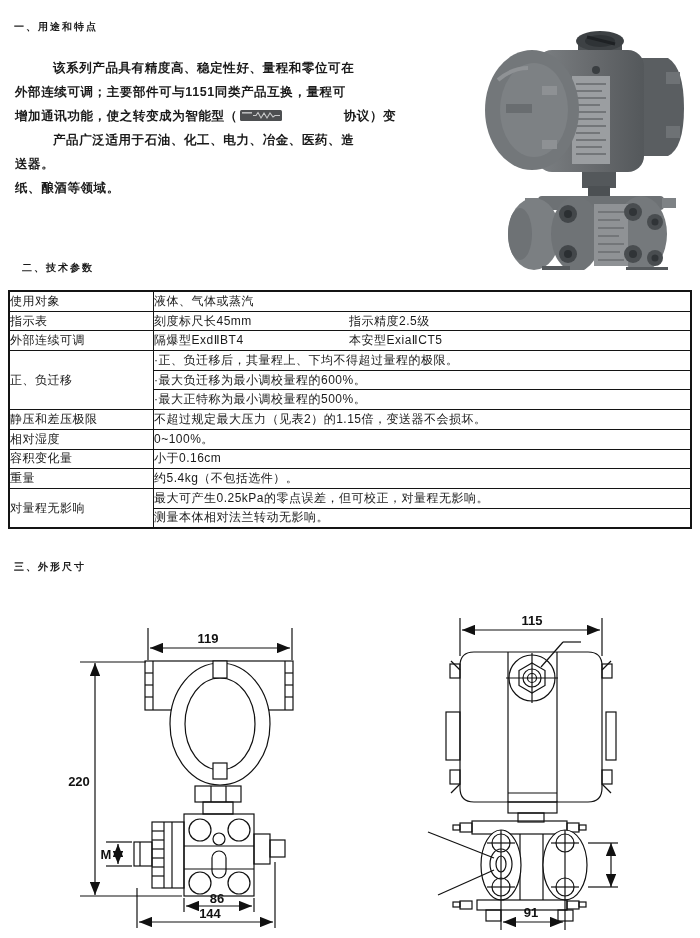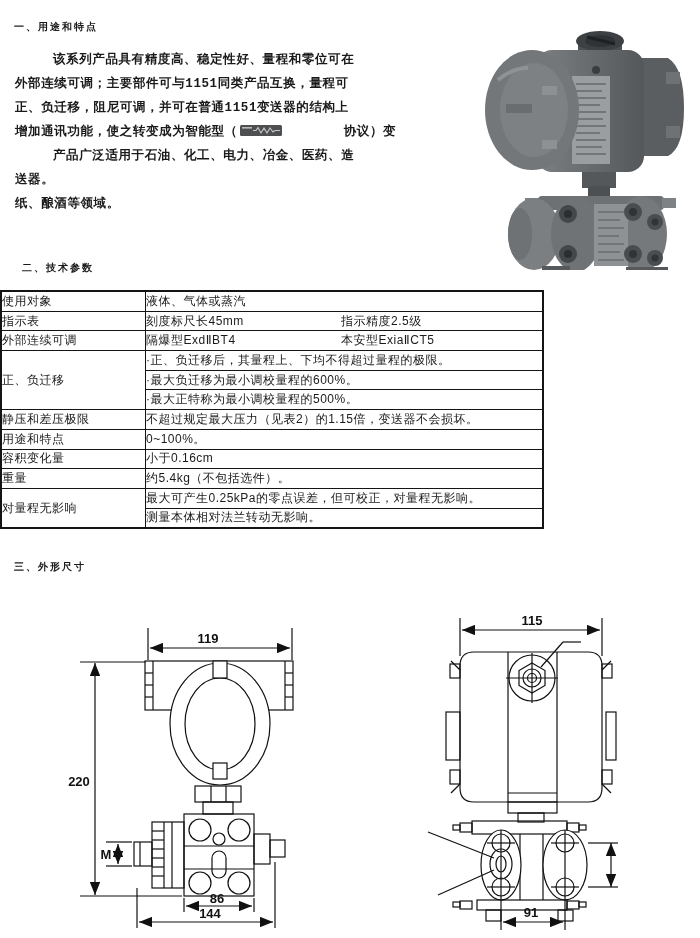--- a/index.html
+++ b/index.html
@@ -2,26 +2,26 @@
 <html><head>
 <meta charset="utf-8">
 <style>
   html,body{margin:0;padding:0;background:#fff;}
   .page{position:relative;width:700px;height:938px;background:#ffffff;overflow:hidden;
         font-family:"Liberation Sans","DejaVu Sans",sans-serif;color:#1a1a1a;}
   .heading{position:absolute;font-size:10px;font-weight:bold;letter-spacing:2px;white-space:nowrap;}
   #h-features{left:14px;top:20px;}
   #h-params{left:14px;top:261px;margin-left:8px;}
   #h-dims{left:14px;top:560px;}
-  .para{position:absolute;left:15px;top:48px;width:465px;font-family:Liberation Mono, monospace;}
+  .para{position:absolute;left:15px;top:56px;width:465px;}
   .pline{height:24px;line-height:24px;font-size:12.5px;font-weight:600;letter-spacing:0.6px;white-space:nowrap;}
   .indent{text-indent:38px;}
   .hart-badge{display:inline-block;width:42px;height:11px;vertical-align:-1px;margin-left:2px;margin-right:62px;}
   .photo{position:absolute;left:478px;top:28px;}
-  table.params{position:absolute;left:0;top:290px;width:544px;border-collapse:collapse;table-layout:fixed;
+  table.params{position:absolute;left:8px;top:290px;width:684px;border-collapse:collapse;table-layout:fixed;
                border:2px solid #141414;}
   table.params td{border:1px solid #141414;font-size:12px;height:18.7px;padding:0;letter-spacing:0.5px;
                   white-space:nowrap;overflow:hidden;vertical-align:middle;}
   td.lab{width:143px;padding-left:25px;}
   td.val{padding-left:12px;}
   .vspan1{display:inline-block;width:195px;}
   .drawing{position:absolute;}
   #front-view{left:60px;top:600px;}
   #side-view{left:420px;top:600px;}
   svg text.dim{font-size:13px;font-weight:bold;fill:#111;font-family:"Liberation Sans","DejaVu Sans",sans-serif;}
@@ -29,21 +29,20 @@
 </head>
 <body>
 
 <div class="page">
 
   <div class="heading" id="h-features">一、用途和特点</div>
 
   <div class="para">
     <div class="pline indent">该系列产品具有精度高、稳定性好、量程和零位可在</div>
     <div class="pline">外部连续可调；主要部件可与1151同类产品互换，量程可</div>
-    <div class="pline">正、负迁移，阻尼可调，并可在普通1151变送器的结构上</div>
     <div class="pline"><span>增加通讯功能，使之转变成为智能型（</span><span class="hart-badge"><svg width="42" height="11" viewBox="0 0 42 11">
             <rect x="0" y="0" width="42" height="11" rx="1.5" fill="#4d4f51"></rect>
             <rect x="2" y="2" width="10" height="1.6" fill="#b9babb"></rect>
             <polyline points="13,5.5 16,5.5 18,2.5 21,8 24,3 27,8 30,3 33,7 35,5.5 40,5.5" fill="none" stroke="#c7c8c9" stroke-width="1.1"></polyline>
           </svg></span><span>协议）变</span></div>
     <div class="pline indent">产品广泛适用于石油、化工、电力、冶金、医药、造</div>
     <div class="pline">送器。</div>
     <div class="pline">纸、酿酒等领域。</div>
   </div>
 
@@ -164,21 +163,21 @@
       <td class="val">·最大负迁移为最小调校量程的600%。</td>
     </tr>
     <tr>
       <td class="val">·最大正特称为最小调校量程的500%。</td>
     </tr>
     <tr>
       <td class="lab">静压和差压极限</td>
       <td class="val">不超过规定最大压力（见表2）的1.15倍，变送器不会损坏。</td>
     </tr>
     <tr>
-      <td class="lab">用途和特点</td>
+      <td class="lab">相对湿度</td>
       <td class="val">0~100%。</td>
     </tr>
     <tr>
       <td class="lab">容积变化量</td>
       <td class="val">小于0.16cm</td>
     </tr>
     <tr>
       <td class="lab">重量</td>
       <td class="val">约5.4kg（不包括选件）。</td>
     </tr>

